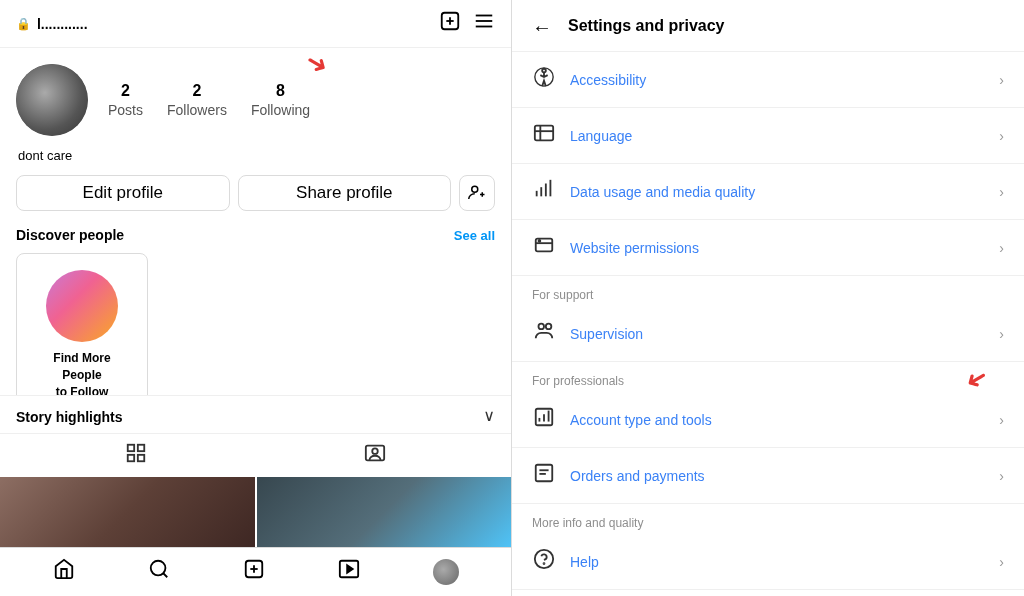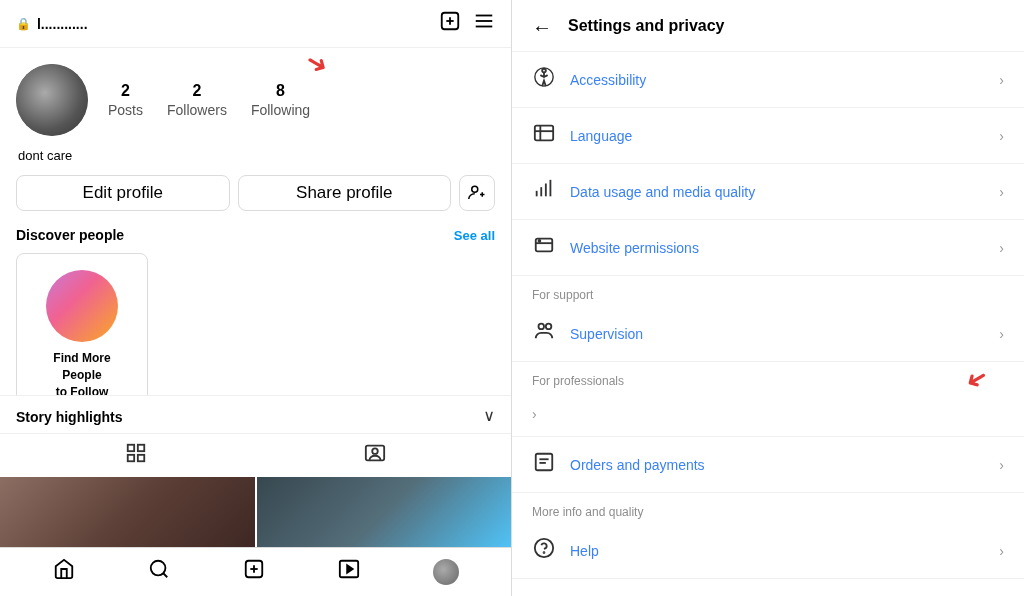--- a/index.html
+++ b/index.html
@@ -559,20 +559,31 @@
           </svg>
         </span>
         <span class="settings-label">Supervision</span>
       </div>
       <span class="chevron-right">›</span>
     </div>
 
     <div class="section-label">For professionals</div>
 
     <div class="settings-item highlighted" style="position:relative">
+      <div class="settings-item-left">
+        <span class="settings-icon">
+          <svg width="22" height="22" viewBox="0 0 24 24" fill="none" stroke="#333" stroke-width="2">
+            <rect x="3" y="3" width="18" height="18" rx="2"></rect>
+            <line x1="7" y1="17" x2="7" y2="13"></line>
+            <line x1="12" y1="17" x2="12" y2="9"></line>
+            <line x1="17" y1="17" x2="17" y2="5"></line>
+          </svg>
+        </span>
+        <span class="settings-label">Account type and tools</span>
+      </div>
       <span class="chevron-right">›</span>
 
       <span style="position:absolute;right:36px;top:-28px;font-size:26px;color:#e53935;transform:rotate(150deg)">➜</span>
     </div>
 
 
     <div class="settings-item">
       <div class="settings-item-left">
         <span class="settings-icon">
           <svg width="22" height="22" viewBox="0 0 24 24" fill="none" stroke="#333" stroke-width="2">

